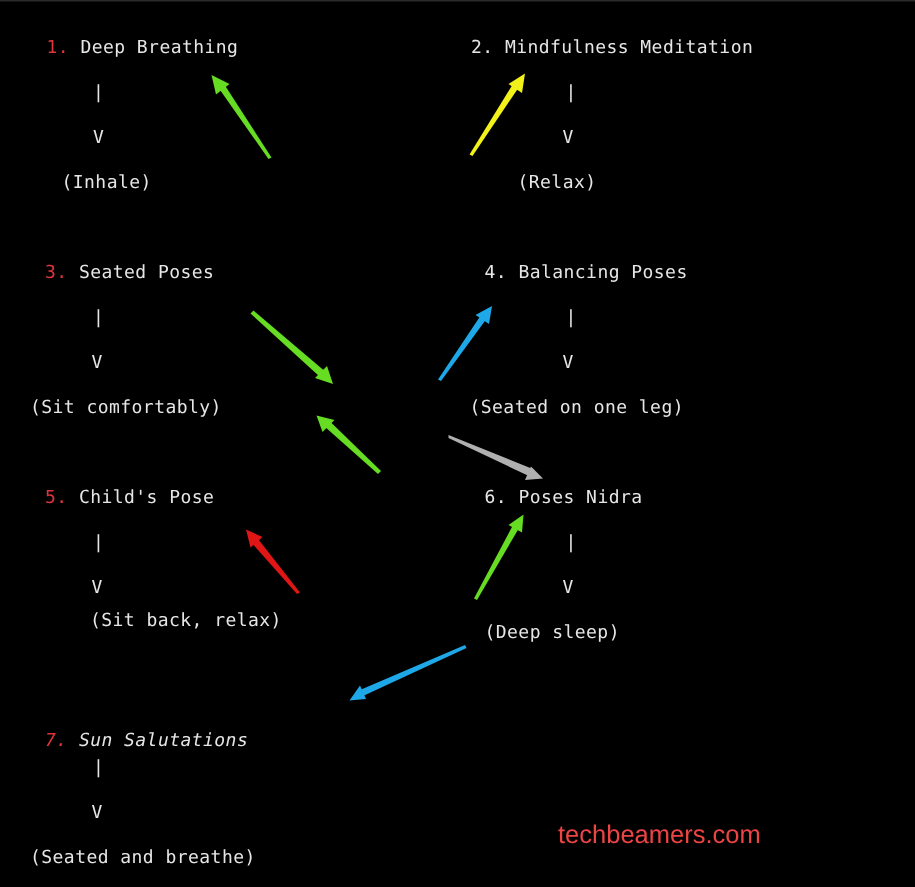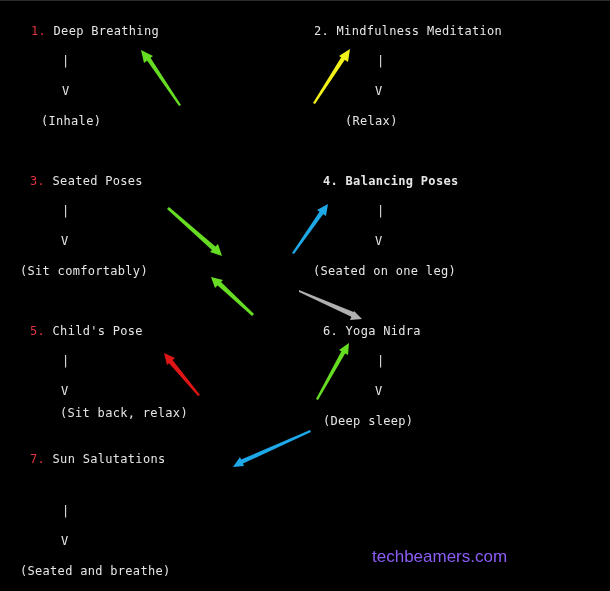--- a/index.html
+++ b/index.html
@@ -23,21 +23,21 @@
     white-space: pre;
     line-height: 20px;
     letter-spacing: 0.3px;
   }
   .num-red { color: #e0343d; }
   .num-white { color: #e6e6e6; }
   .watermark {
     position: absolute;
     font-family: "Liberation Sans", "DejaVu Sans", sans-serif;
     font-size: 17px;
-    color: #8b5cf6;
+    color: #ef4444;
     white-space: pre;
   }
   svg.arrows {
     position: absolute;
     left: 0;
     top: 0;
     width: 610px;
     height: 591px;
     pointer-events: none;
   }
@@ -53,36 +53,36 @@
 <div class="txt" style="left:314px; top:20px;"><span class="num-white">2.</span> <span>Mindfulness Meditation</span></div>
 <div class="txt" style="left:377px; top:50px;">|</div>
 <div class="txt" style="left:375px; top:80px;">V</div>
 <div class="txt" style="left:345px; top:110px;">(Relax)</div>
 
 <div class="txt" style="left:30px; top:170px;"><span class="num-red">3.</span> <span>Seated Poses</span></div>
 <div class="txt" style="left:62px; top:200px;">|</div>
 <div class="txt" style="left:61px; top:230px;">V</div>
 <div class="txt" style="left:20px; top:260px;">(Sit comfortably)</div>
 
-<div class="txt" style="left:323px; top:170px;font-weight:bold;"><span class="num-white">4.</span> <span>Balancing Poses</span></div>
+<div class="txt" style="left:323px; top:170px;"><span class="num-white">4.</span> <span>Balancing Poses</span></div>
 <div class="txt" style="left:377px; top:200px;">|</div>
 <div class="txt" style="left:375px; top:230px;">V</div>
 <div class="txt" style="left:313px; top:260px;">(Seated on one leg)</div>
 
 <div class="txt" style="left:30px; top:320px;"><span class="num-red">5.</span> <span>Child's Pose</span></div>
 <div class="txt" style="left:62px; top:350px;">|</div>
 <div class="txt" style="left:61px; top:380px;">V</div>
 <div class="txt" style="left:20px; top:402px;margin-left:40px;">(Sit back, relax)</div>
 
-<div class="txt" style="left:323px; top:320px;"><span class="num-white">6.</span> <span>Yoga Nidra</span></div>
+<div class="txt" style="left:323px; top:320px;"><span class="num-white">6.</span> <span>Poses Nidra</span></div>
 <div class="txt" style="left:377px; top:350px;">|</div>
 <div class="txt" style="left:375px; top:380px;">V</div>
 <div class="txt" style="left:323px; top:410px;">(Deep sleep)</div>
 
-<div class="txt" style="left:30px; top:448px;"><span class="num-red">7.</span> <span>Sun Salutations</span></div>
+<div class="txt" style="left:30px; top:482px;font-style:italic;"><span class="num-red">7.</span> <span>Sun Salutations</span></div>
 <div class="txt" style="left:62px; top:500px;">|</div>
 <div class="txt" style="left:61px; top:530px;">V</div>
 <div class="txt" style="left:20px; top:560px;">(Seated and breathe)</div>
 
 <div class="watermark" style="left:372px; top:546px;">techbeamers.com</div>
 
 <svg class="arrows" viewBox="0 0 610 591">
 
   <g fill="#66dd22">
     <polygon points="181,104 179,105 146,58 150,56"></polygon>

